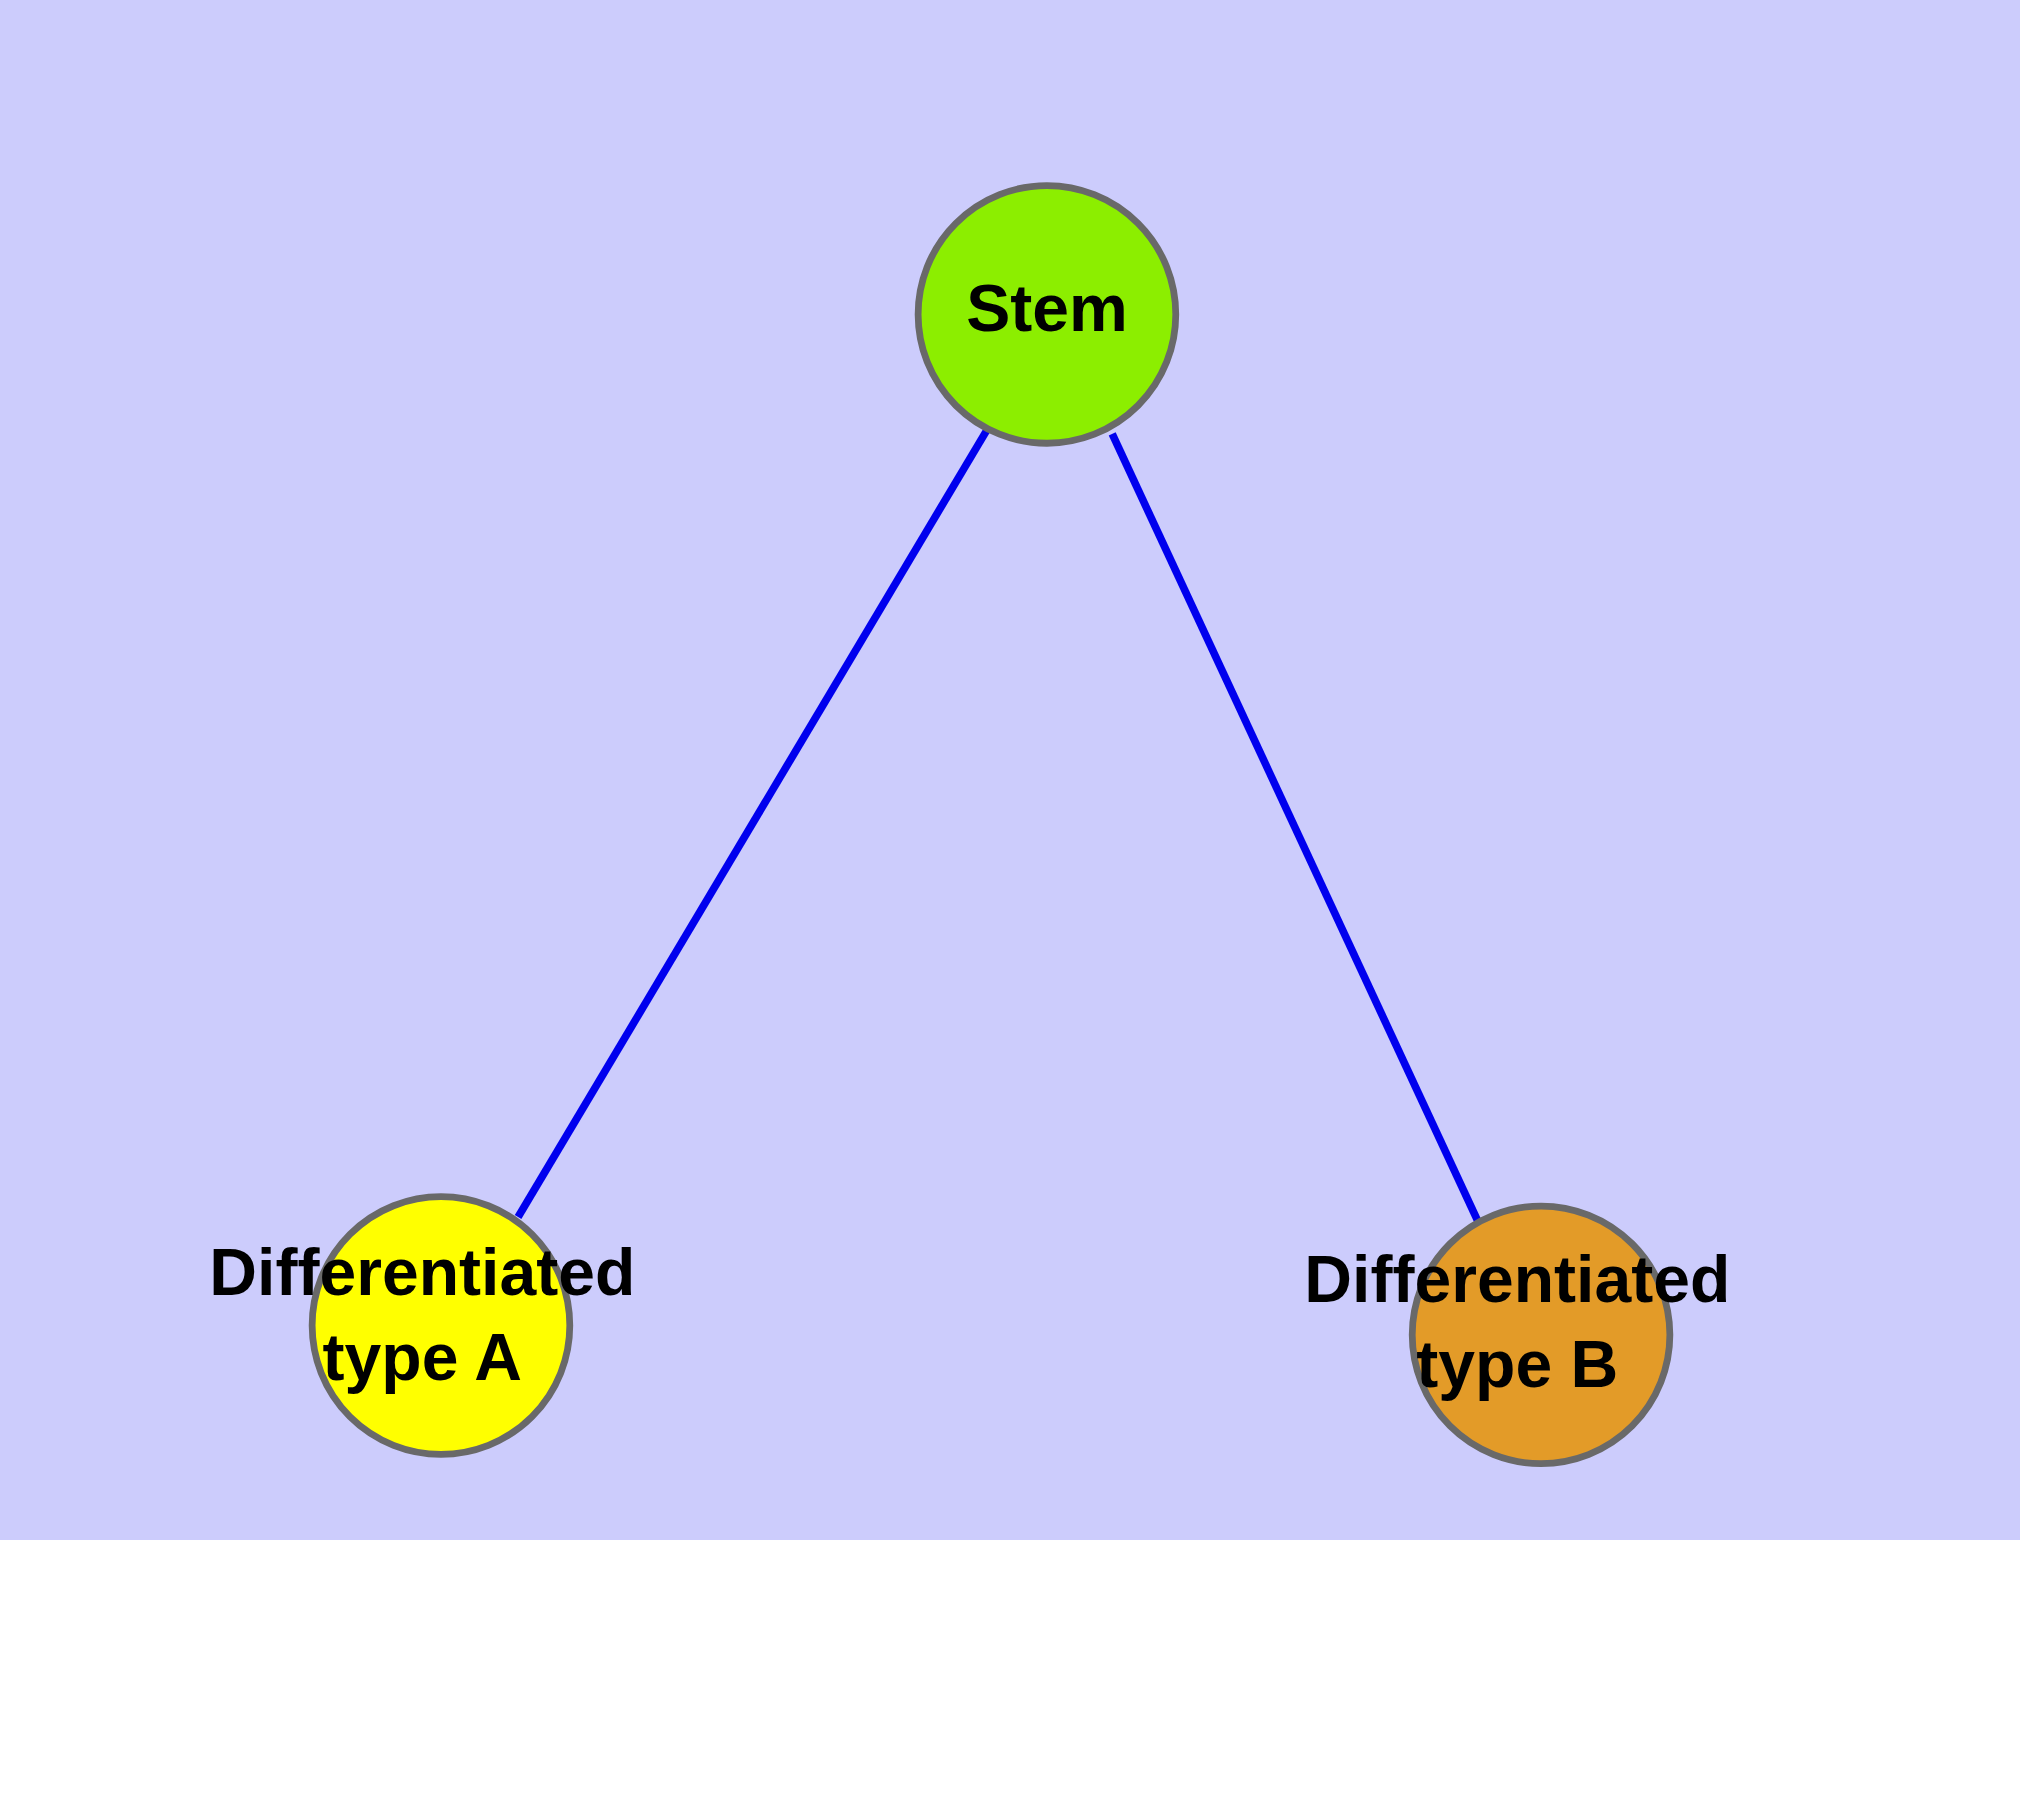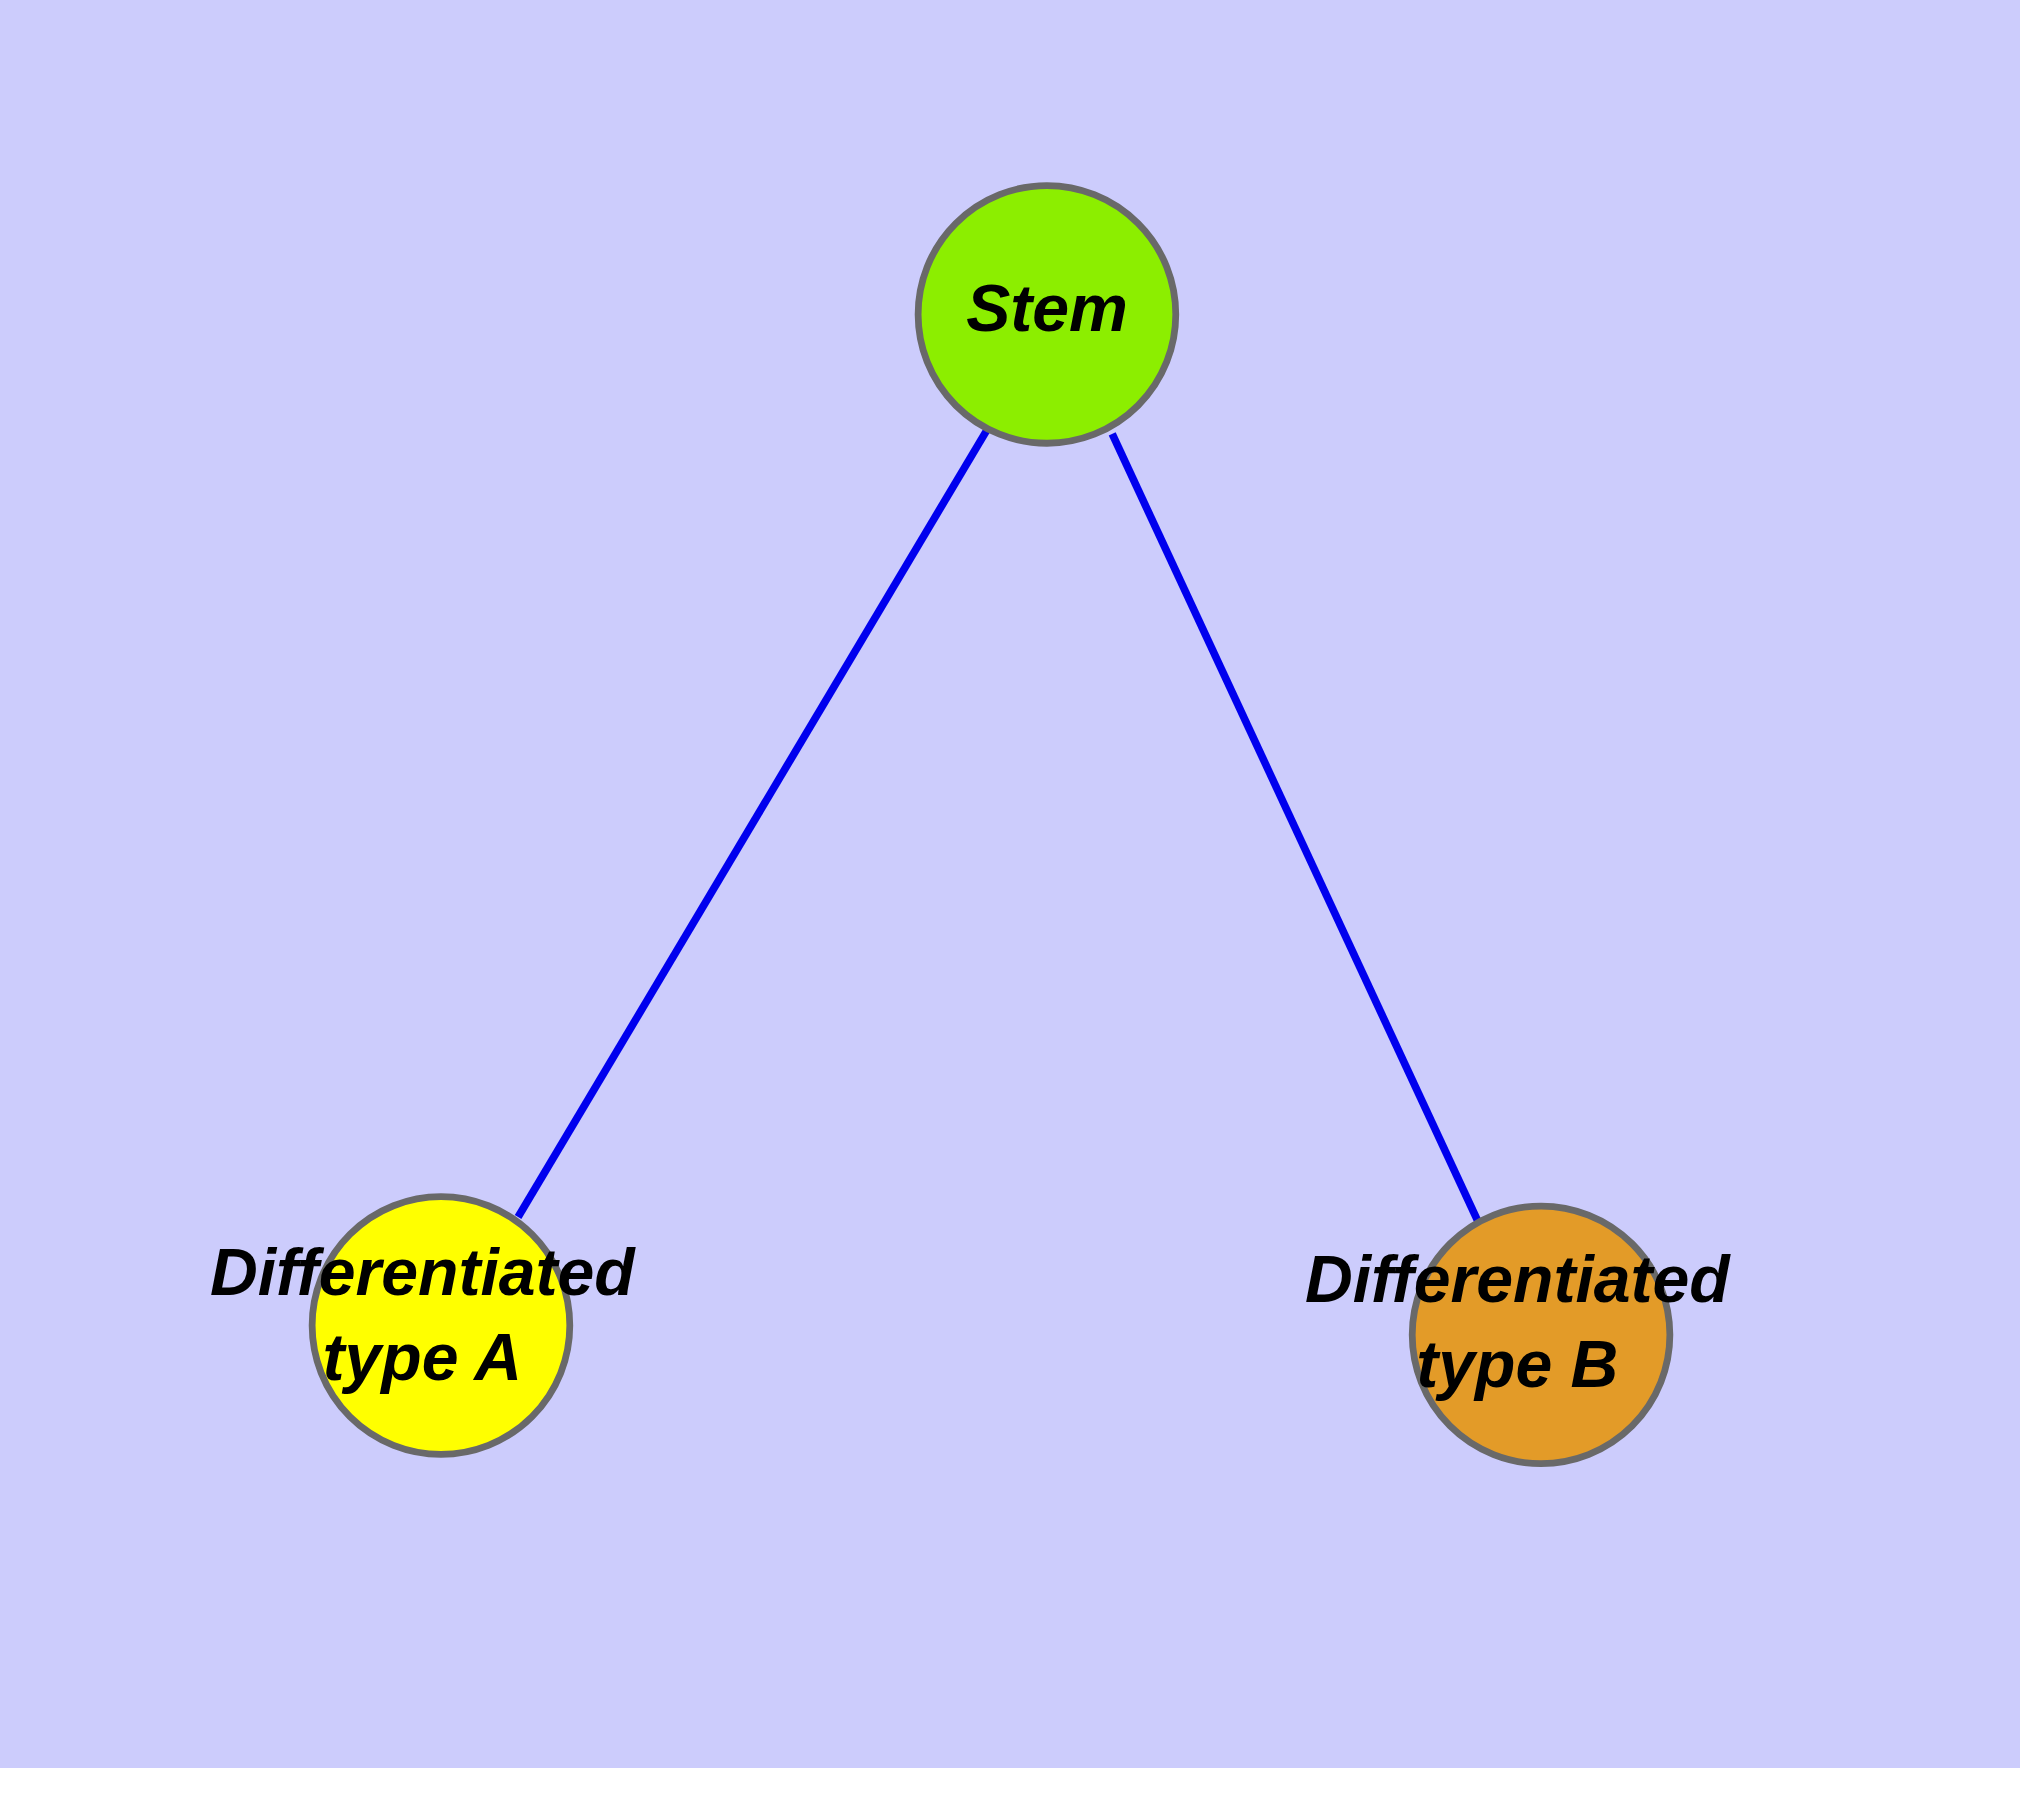--- a/index.html
+++ b/index.html
@@ -3,24 +3,23 @@
 <meta charset="utf-8">
 <style>
   html, body {
     margin: 0;
     padding: 0;
     background: #ffffff;
   }
   #canvas {
     position: relative;
     width: 2021px;
-    height: 1768px;
+    height: 1540px;
     overflow: hidden;
     font-family: "Liberation Sans", "DejaVu Sans", sans-serif;
-    font-style: italic;
   }
   #graph-svg {
     position: absolute;
     top: 0;
     left: 0;
     width: 2021px;
     height: 1812px;
     display: block;
   }
   .node-label {

